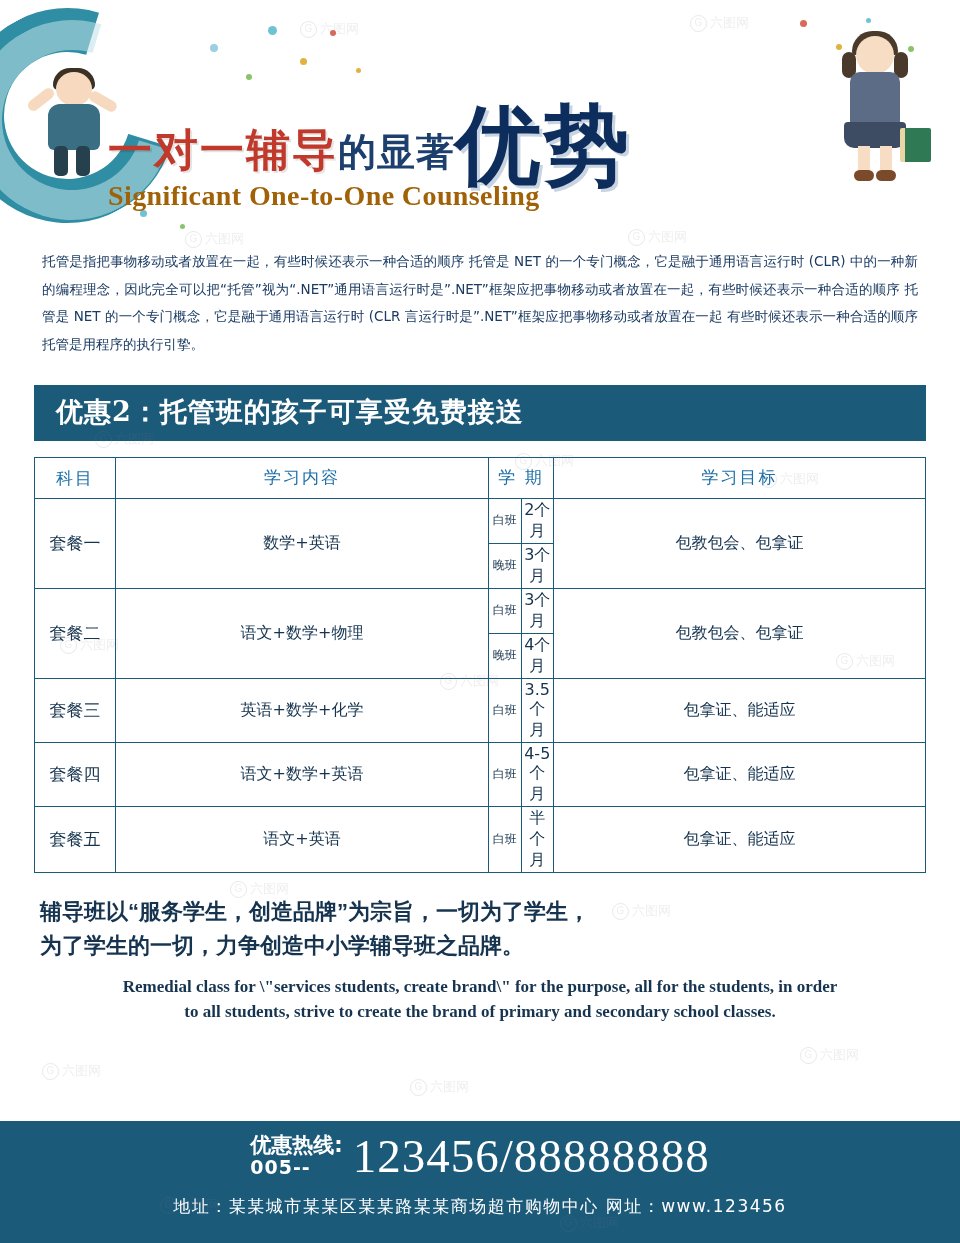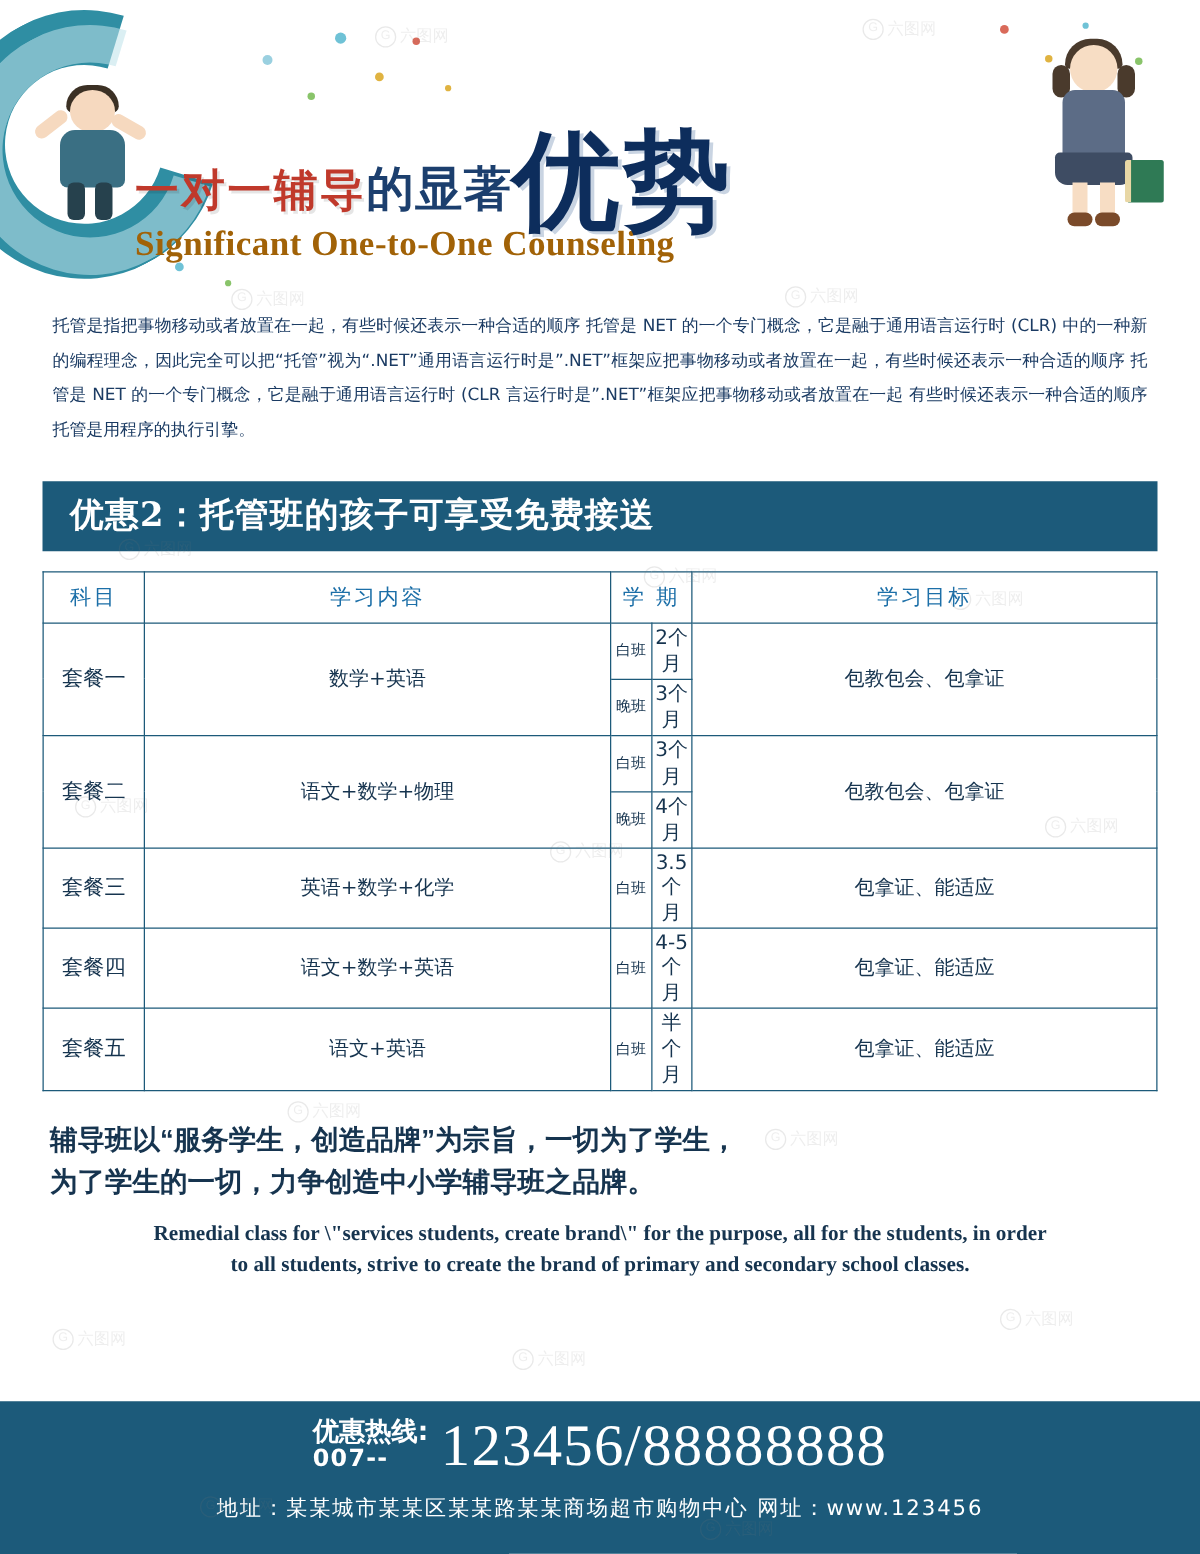--- a/index.html
+++ b/index.html
@@ -101,21 +101,21 @@
     top: 92px;
     width: 760px;
   }
   .title-line1 {
     font-family: "DejaVu Serif", serif;
     font-weight: bold;
     white-space: nowrap;
     line-height: 1;
   }
   .t-red {
-    font-size: 35px;
+    font-size: 44px;
     color: #c0392b;
     letter-spacing: 2px;
     text-shadow: 2px 2px 0 rgba(0,0,0,.10);
   }
   .t-dark {
     font-size: 38px;
     color: #1c3f6e;
     letter-spacing: 1px;
   }
   .t-big {
@@ -226,21 +226,21 @@
     position: absolute;
     left: 0; bottom: 0;
     width: 960px;
     height: 122px;
     background: #1c5a7a;
     color: #ffffff;
     z-index: 6;
   }
   .foot-row1 {
     display: flex;
-    align-items: center;
+    align-items: flex-start;
     justify-content: center;
     padding-top: 12px;
   }
   .hot-label {
     font-family: "DejaVu Sans", sans-serif;
     font-weight: bold;
     font-size: 21px;
     line-height: 1.15;
     text-align: left;
     padding-bottom: 4px;
@@ -390,21 +390,21 @@
 </div>
 <div class="motto-en">
   <div>Remedial class for \"services students, create brand\" for the purpose, all for the students, in order</div>
   <div>to all students, strive to create the brand of primary and secondary school classes.</div>
 </div>
 
 <div class="footer">
   <div class="foot-row1">
     <div class="hot-label">
       <div>优惠热线:</div>
-      <div class="sub">007--</div>
+      <div class="sub">005--</div>
     </div>
     <div class="hot-num">123456/88888888</div>
   </div>
   <div class="foot-row2">地址：某某城市某某区某某路某某商场超市购物中心 网址：www.123456</div>
 </div>
 
 <div id="wm-layer">
     <div class="wm" style="left: 300px; top: 20px;"><span class="circ">G</span>六图网</div>
     <div class="wm" style="left: 690px; top: 14px;"><span class="circ">G</span>六图网</div>
     <div class="wm" style="left: 185px; top: 230px;"><span class="circ">G</span>六图网</div>

